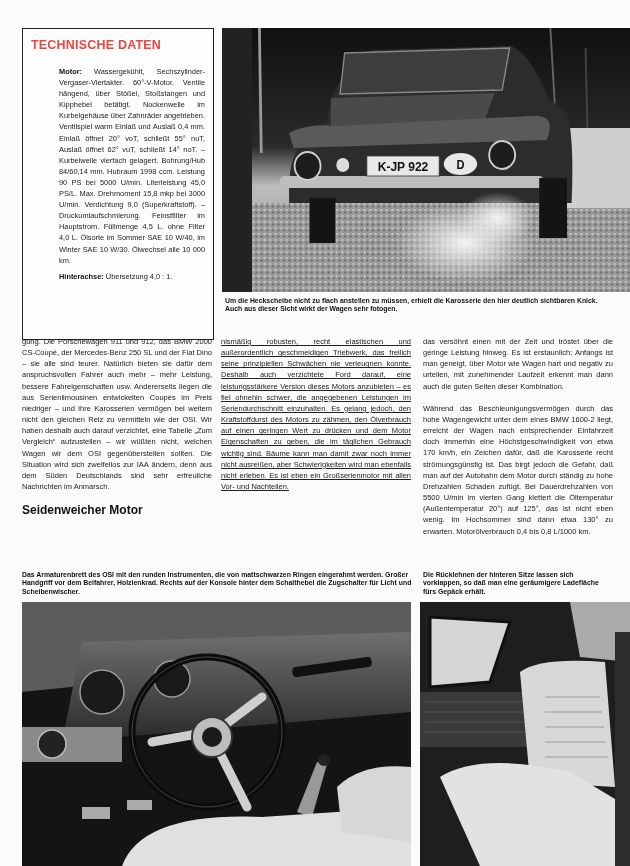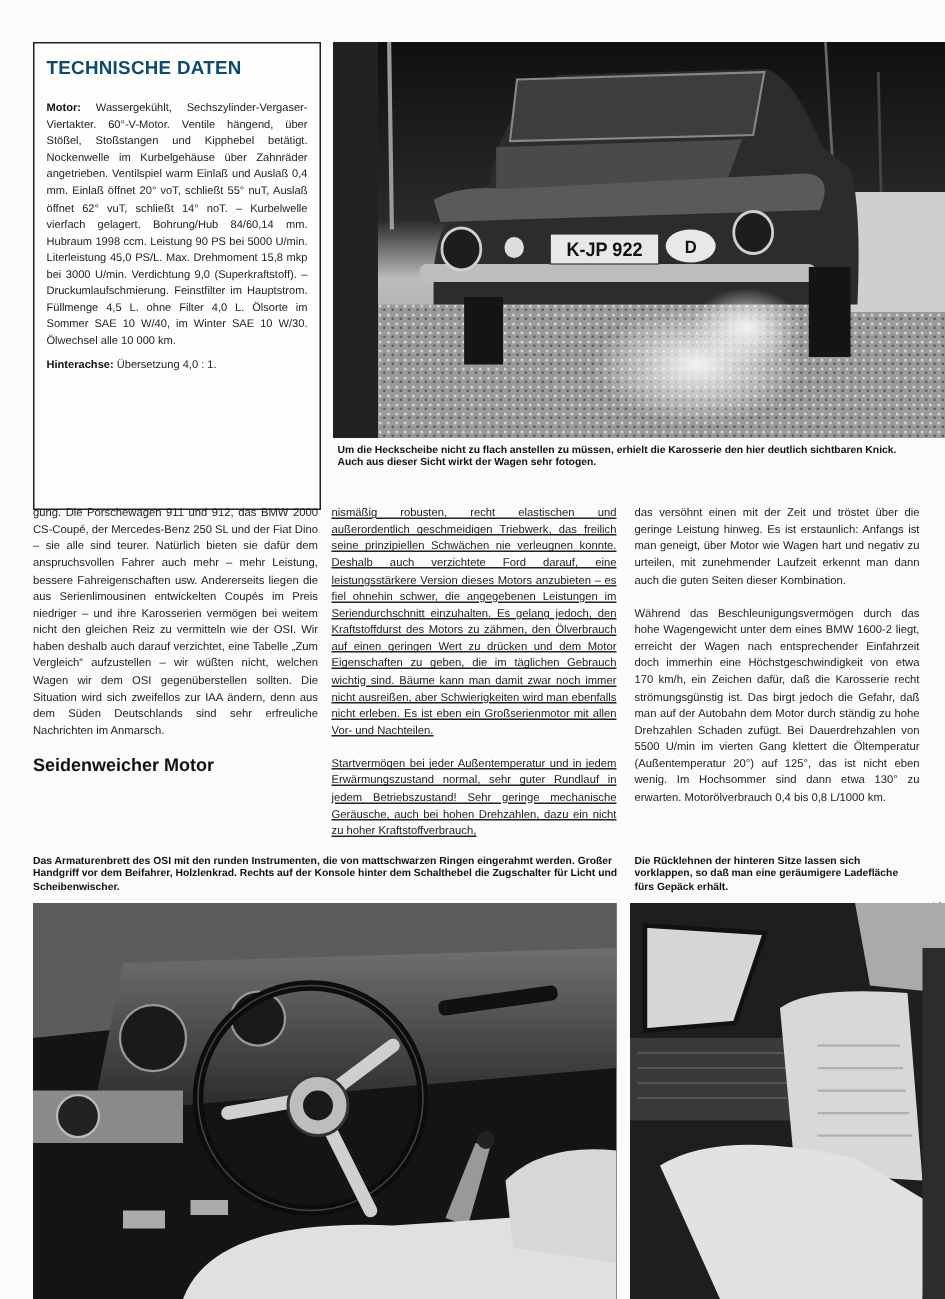--- a/index.html
+++ b/index.html
@@ -5,24 +5,24 @@
   * { box-sizing: border-box; margin: 0; padding: 0; }
   html, body { width: 630px; height: 866px; background: #fbfbfa; overflow: hidden; }
   body { position: relative; font-family: "Liberation Sans", sans-serif; color: #1a1a1a; }
 
   .techbox {
     position: absolute; left: 22px; top: 28px; width: 192px; height: 312px;
     border: 1px solid #222; padding: 9px 8px 0 8px; background: #fdfdfc;
   }
   .techbox h2 {
     font-family: "Liberation Sans", sans-serif; font-size: 12.5px; font-weight: bold;
-    letter-spacing: 0.2px; margin-bottom: 14px; color: #0c4a6e;
+    letter-spacing: 0.2px; margin-bottom: 14px; color: #ef4444;
   }
   .techbox p {
-    font-size: 7.4px; line-height: 11.1px; text-align: justify; margin-bottom: 5px; color: #222;
+    font-size: 7.4px; line-height: 11.1px; text-align: justify; margin-bottom: 5px; color: #222; margin-left: 28px;
   }
   .techbox p b { color: #111; }
 
   .photo { position: absolute; overflow: hidden; background: #222; }
   .photo svg { display: block; width: 100%; height: 100%; }
 
   .caption {
     position: absolute; font-size: 6.9px; line-height: 8.4px; font-weight: bold; color: #111;
   }
 
@@ -92,21 +92,20 @@
 
 <div class="caption" style="left:225px; top:297px; width:390px;">Um die Heckscheibe nicht zu flach anstellen zu müssen, erhielt die Karosserie den hier deutlich sichtbaren Knick. Auch aus dieser Sicht wirkt der Wagen sehr fotogen.</div>
 
 <div class="col" style="left:22px; top:336px; width:190px;">
   <p>gung. Die Porschewagen 911 und 912, das BMW 2000 CS-Coupé, der Mercedes-Benz 250 SL und der Fiat Dino – sie alle sind teurer. Natürlich bieten sie dafür dem anspruchsvollen Fahrer auch mehr – mehr Leistung, bessere Fahreigenschaften usw. Andererseits liegen die aus Serienlimousinen entwickelten Coupés im Preis niedriger – und ihre Karosserien vermögen bei weitem nicht den gleichen Reiz zu vermitteln wie der OSI. Wir haben deshalb auch darauf verzichtet, eine Tabelle „Zum Vergleich“ aufzustellen – wir wüßten nicht, welchen Wagen wir dem OSI gegenüberstellen sollten. Die Situation wird sich zweifellos zur IAA ändern, denn aus dem Süden Deutschlands sind sehr erfreuliche Nachrichten im Anmarsch.</p>
   <h3>Seidenweicher Motor</h3>
 </div>
 
 <div class="col" style="left:221px; top:336px; width:190px;text-decoration:underline;">
   <p>nismäßig robusten, recht elastischen und außerordentlich geschmeidigen Triebwerk, das freilich seine prinzipiellen Schwächen nie verleugnen konnte. Deshalb auch verzichtete Ford darauf, eine leistungsstärkere Version dieses Motors anzubieten – es fiel ohnehin schwer, die angegebenen Leistungen im Seriendurchschnitt einzuhalten. Es gelang jedoch, den Kraftstoffdurst des Motors zu zähmen, den Ölverbrauch auf einen geringen Wert zu drücken und dem Motor Eigenschaften zu geben, die im täglichen Gebrauch wichtig sind. Bäume kann man damit zwar noch immer nicht ausreißen, aber Schwierigkeiten wird man ebenfalls nicht erleben. Es ist eben ein Großserienmotor mit allen Vor- und Nachteilen.</p>
-  <p>Startvermögen bei jeder Außentemperatur und in jedem Erwärmungszustand normal, sehr guter Rundlauf in jedem Betriebszustand! Sehr geringe mechanische Geräusche, auch bei hohen Drehzahlen, dazu ein nicht zu hoher Kraftstoffverbrauch,</p>
 </div>
 
 <div class="col" style="left:423px; top:336px; width:190px;">
   <p>das versöhnt einen mit der Zeit und tröstet über die geringe Leistung hinweg. Es ist erstaunlich: Anfangs ist man geneigt, über Motor wie Wagen hart und negativ zu urteilen, mit zunehmender Laufzeit erkennt man dann auch die guten Seiten dieser Kombination.</p>
   <p>Während das Beschleunigungsvermögen durch das hohe Wagengewicht unter dem eines BMW 1600-2 liegt, erreicht der Wagen nach entsprechender Einfahrzeit doch immerhin eine Höchstgeschwindigkeit von etwa 170 km/h, ein Zeichen dafür, daß die Karosserie recht strömungsgünstig ist. Das birgt jedoch die Gefahr, daß man auf der Autobahn dem Motor durch ständig zu hohe Drehzahlen Schaden zufügt. Bei Dauerdrehzahlen von 5500 U/min im vierten Gang klettert die Öltemperatur (Außentemperatur 20°) auf 125°, das ist nicht eben wenig. Im Hochsommer sind dann etwa 130° zu erwarten. Motorölverbrauch 0,4 bis 0,8 L/1000 km.</p>
 </div>
 
 <div class="caption" style="left:22px; top:571px; width:390px;">Das Armaturenbrett des OSI mit den runden Instrumenten, die von mattschwarzen Ringen eingerahmt werden. Großer Handgriff vor dem Beifahrer, Holzlenkrad. Rechts auf der Konsole hinter dem Schalthebel die Zugschalter für Licht und Scheibenwischer.</div>
 <div class="caption" style="left:423px; top:571px; width:190px;">Die Rücklehnen der hinteren Sitze lassen sich vorklappen, so daß man eine geräumigere Ladefläche fürs Gepäck erhält.</div>
 <div class="pagenum">48</div>

